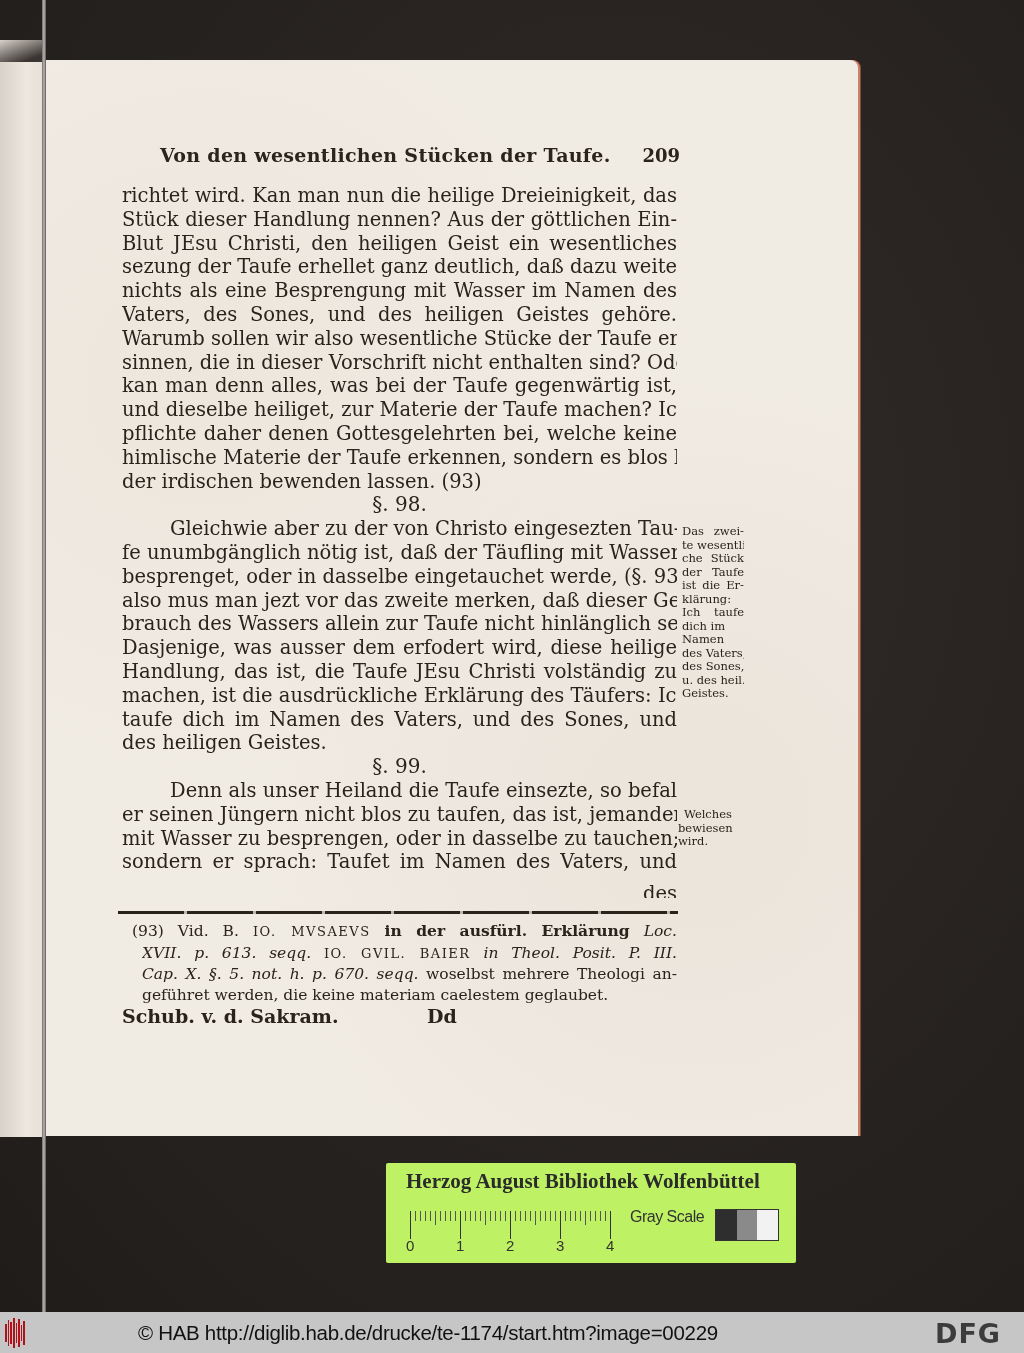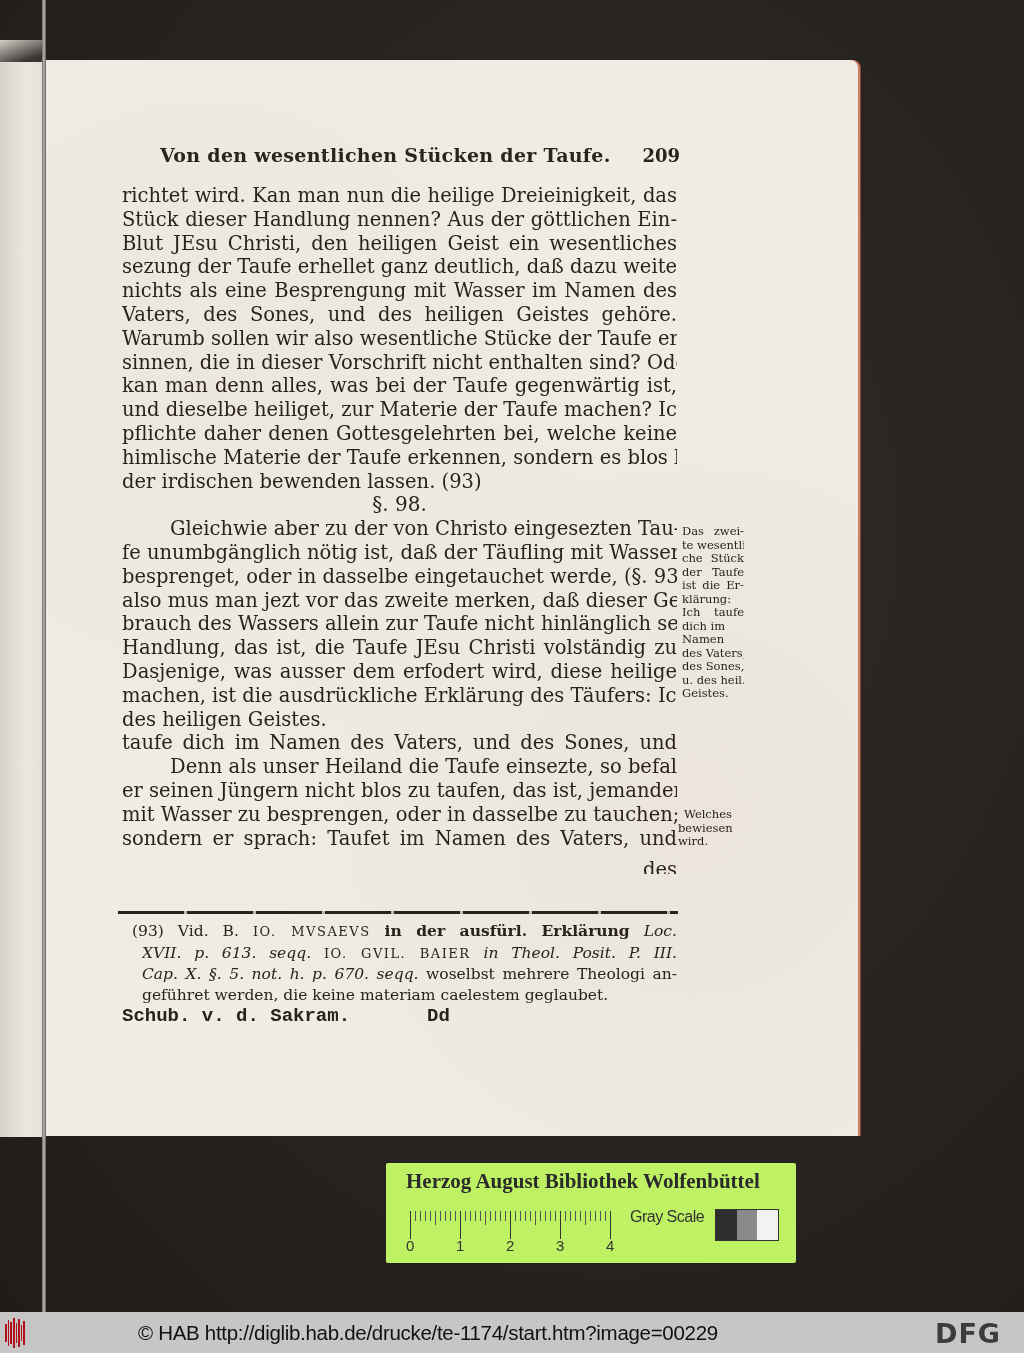--- a/index.html
+++ b/index.html
@@ -69,21 +69,21 @@
     position: absolute; left: 96px; top: 861px; width: 535px;
     color: #2a231b; font-size: 15.5px; line-height: 20.5px;
   }
   .footnote .line { text-align: justify; text-align-last: justify; }
   .footnote .line.last { text-align-last: left; }
   .footnote .fn-first { margin-left: -10px; }
   .sc { font-variant: small-caps; letter-spacing: 1.5px; font-size: 13px; }
   .it { font-style: italic; }
   .signature {
     position: absolute; left: 76px; top: 945px; width: 555px;
-    color: #2a231b; font-size: 19px; font-weight: bold; font-family: Liberation Mono, monospace;
+    color: #2a231b; font-size: 19px; font-weight: bold;
   }
   .signature .sig-mark { position: absolute; left: 305px; top: 0; }
 
   .hab-card {
     position: absolute; left: 386px; top: 1163px; width: 410px; height: 100px;
     background: #bef264; border-radius: 2px;
   }
   .hab-title {
     position: absolute; left: 20px; top: 6px; width: 380px;
     font-family: "Liberation Serif", serif; font-weight: bold; font-size: 21px;
@@ -160,26 +160,27 @@
     <span class="line">pflichte daher denen Gottesgelehrten bei, welche keine</span>
     <span class="line">himlische Materie der Taufe erkennen, sondern es blos bei</span>
     <span class="line last">der irdischen bewenden lassen. (93)</span>
 
     <span class="line para-head">§. 98.</span>
     <span class="line indent">Gleichwie aber zu der von Christo eingesezten Tau-</span>
     <span class="line">fe unumbgänglich nötig ist, daß der Täufling mit Wasser</span>
     <span class="line">besprenget, oder in dasselbe eingetauchet werde, (§. 93.)</span>
     <span class="line">also mus man jezt vor das zweite merken, daß dieser Ge-</span>
     <span class="line">brauch des Wassers allein zur Taufe nicht hinlänglich sei.</span>
+    <span class="line">Dasjenige, was ausser dem erfodert wird, diese heilige</span>
     <span class="line">Handlung, das ist, die Taufe JEsu Christi volständig zu</span>
-    <span class="line">Dasjenige, was ausser dem erfodert wird, diese heilige</span>
     <span class="line">machen, ist die ausdrückliche Erklärung des Täufers: Ich</span>
+    <span class="line">taufe dich im Namen des Vaters, und des Sones, und</span>
     <span class="line last">des heiligen Geistes.</span>
-    <span class="line">taufe dich im Namen des Vaters, und des Sones, und</span>
-
+
+    <span class="line para-head">§. 99.</span>
     <span class="line indent">Denn als unser Heiland die Taufe einsezte, so befal</span>
     <span class="line">er seinen Jüngern nicht blos zu taufen, das ist, jemanden</span>
     <span class="line">mit Wasser zu besprengen, oder in dasselbe zu tauchen;</span>
     <span class="line">sondern er sprach: Taufet im Namen des Vaters, und</span>
     <span class="line" style="position:relative; height:23.8px;">
       <span class="catchword">des</span>
     </span>
   </div>
 
   <div class="marginal" style="left:636px; top:465px;">

